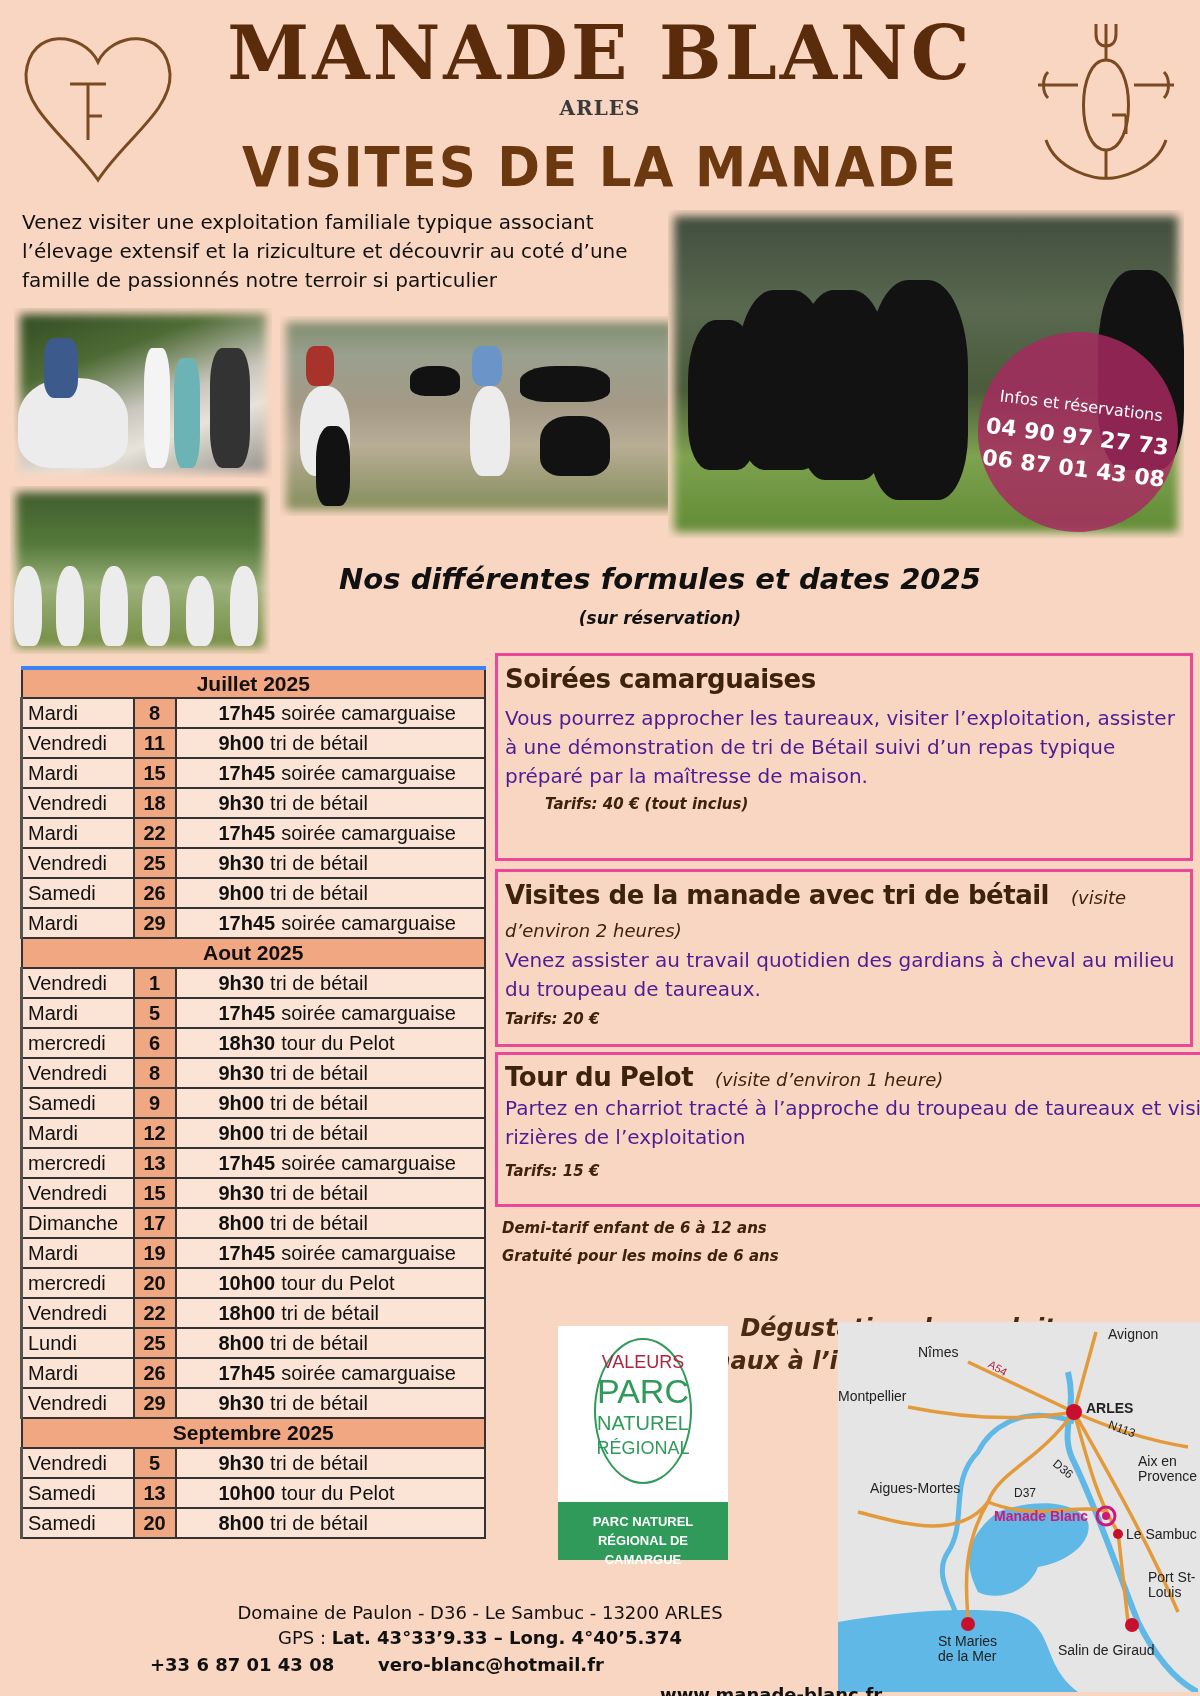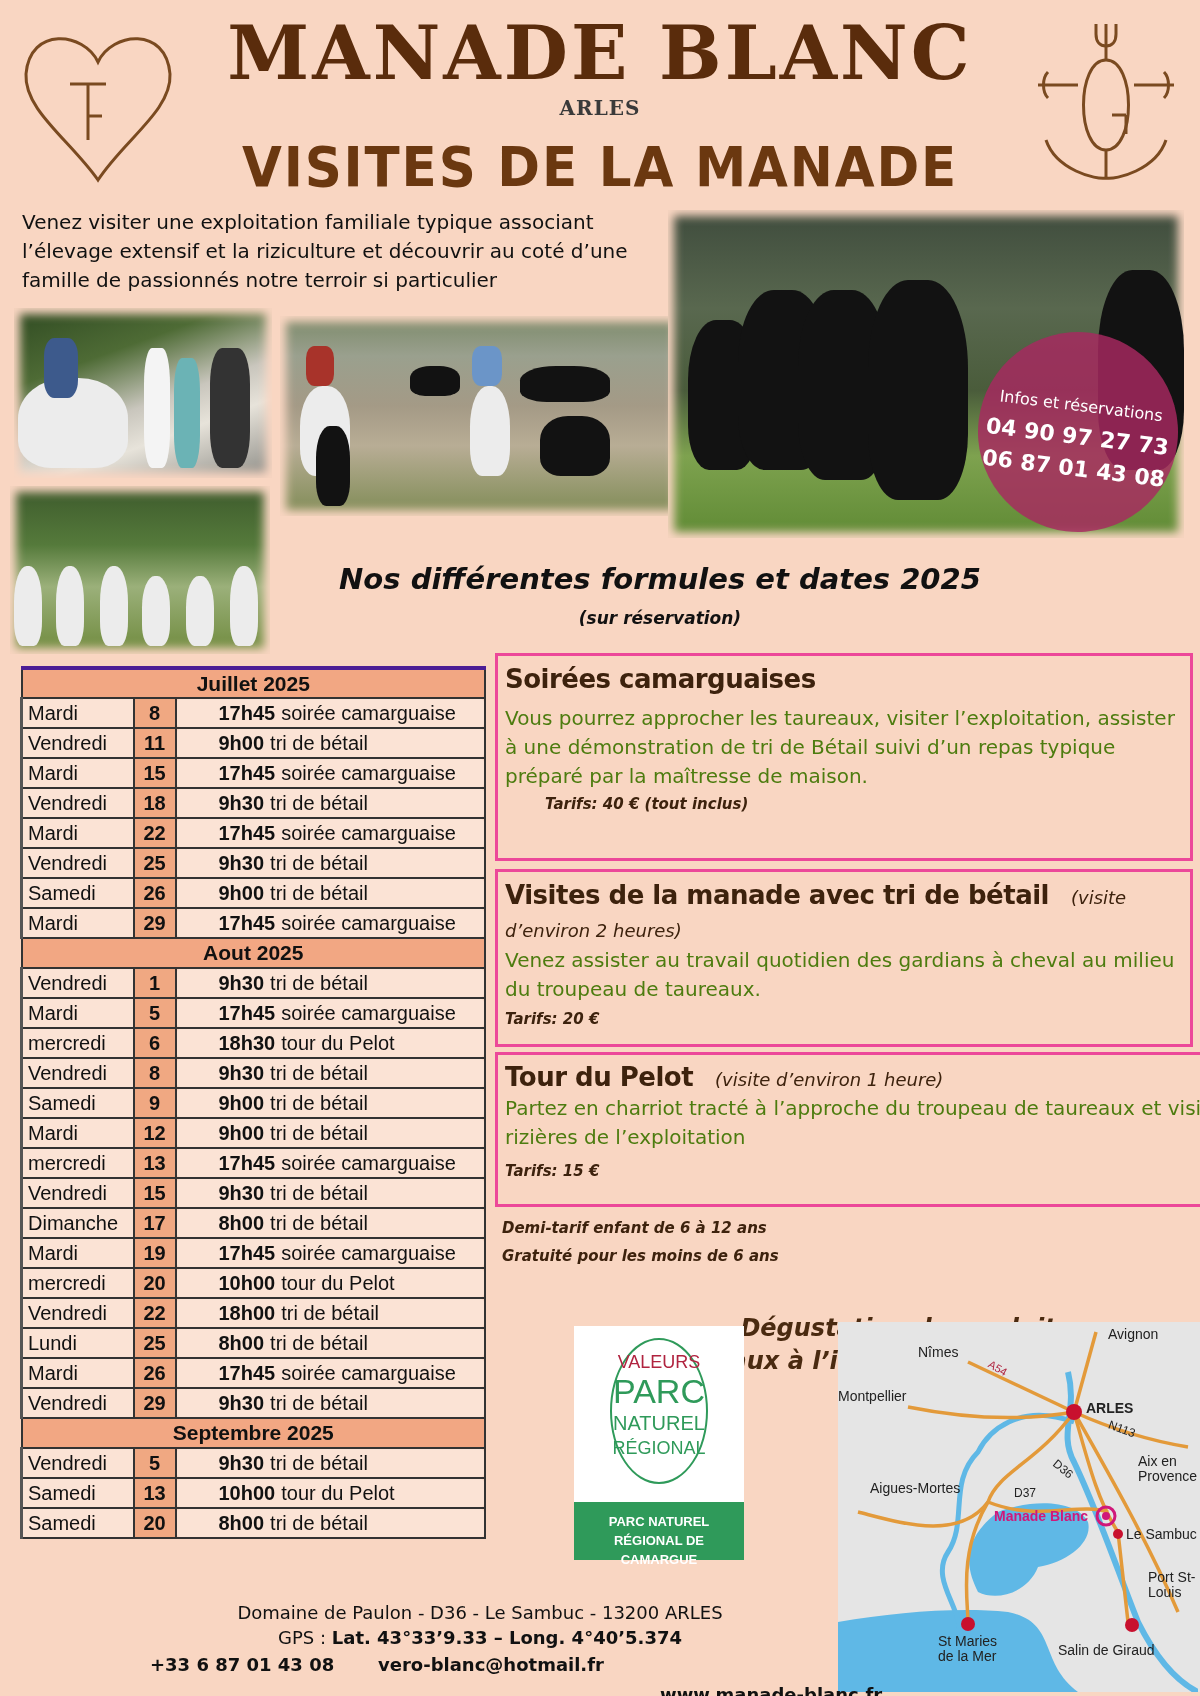--- a/index.html
+++ b/index.html
@@ -69,54 +69,54 @@
   }
   .section-sub {
     left: 0; width: 1320px; top: 608px; text-align: center;
     font-size: 17px; font-weight: bold; font-style: italic; color: #111;
   }
 
   
   .schedule {
     left: 20px; top: 666px; width: 466px;
     border-collapse: collapse; font-family: "Liberation Sans", sans-serif;
-    border-top: 4px solid #4c1d95;
+    border-top: 4px solid #3b82f6;
   }
   .schedule td { border: 2px solid #333; height: 30px; font-size: 20px; padding: 0 5px; background: #fbe3d5; }
   .schedule .month td {
     background: #f2a783; text-align: center; font-weight: bold; font-size: 21px; height: 30px;
   }
   .schedule td.day { width: 112px; border-left: 3px solid #555; }
   .schedule td.num { width: 42px; background: #f0a882; text-align: center; font-weight: bold; }
-  .schedule td.evt { padding-left: 42px; white-space: nowrap; border-radius: 7px; }
+  .schedule td.evt { padding-left: 42px; white-space: nowrap; }
   .schedule td.evt b { font-weight: bold; margin-right: 6px; }
 
   
   .box {
     border: 3px solid #ec4899; background: #f9d6c2; padding: 8px 6px 6px 7px;
   }
   .box-1 { left: 495px; top: 653px; width: 698px; height: 208px; }
   .box-2 { left: 495px; top: 869px; width: 698px; height: 178px; }
   .box-3 { left: 495px; top: 1052px; width: 798px; height: 155px; }
   .box-title { font-family: "DejaVu Sans", sans-serif; font-weight: bold; font-size: 26px; color: #3d220d; letter-spacing: -0.5px; }
   .box-note { font-style: italic; font-size: 18px; color: #3d220d; font-weight: normal; margin-left: 22px; letter-spacing: 0; }
-  .box-body { font-size: 20px; line-height: 29px; color: #4d7c0f; }
+  .box-body { font-size: 20px; line-height: 29px; color: #4c1d95; }
   .box-price { font-size: 15px; font-weight: bold; font-style: italic; color: #3d220d; }
 
   .child-rates {
     left: 502px; top: 1214px; font-size: 15px; font-weight: bold; font-style: italic; color: #3d220d; line-height: 28px;
   }
   .tasting {
     left: 620px; top: 1312px; width: 570px; text-align: right;
     font-size: 24px; font-weight: bold; font-style: italic; color: #4a2a10; line-height: 33px;
   }
   .tasting .l1 { display: block; padding-right: 120px; }
 
   
-  .park { left: 574px; top: 1326px; width: 170px; height: 234px; background: #fff; }
+  .park { left: 558px; top: 1326px; width: 170px; height: 234px; background: #fff; }
   .park-oval {
     position: absolute; left: 36px; top: 12px; width: 98px; height: 146px;
     border: 2px solid #2f9a5a; border-radius: 50%;
   }
   .park .p1 { position: absolute; left: 0; width: 170px; top: 26px; text-align: center; color: #b0233f; font-size: 18px; font-family: "Liberation Sans", sans-serif; }
   .park .p2 { position: absolute; left: 0; width: 170px; top: 46px; text-align: center; color: #2f9a5a; font-size: 34px; font-family: "Liberation Sans", sans-serif; }
   .park .p3 { position: absolute; left: 0; width: 170px; top: 86px; text-align: center; color: #2f9a5a; font-size: 20px; font-family: "Liberation Sans", sans-serif; }
   .park .p4 { position: absolute; left: 0; width: 170px; top: 112px; text-align: center; color: #2f9a5a; font-size: 18px; font-family: "Liberation Sans", sans-serif; }
   .park-band {
     position: absolute; left: 0; top: 176px; width: 170px; height: 58px; background: #2f9a5a;

